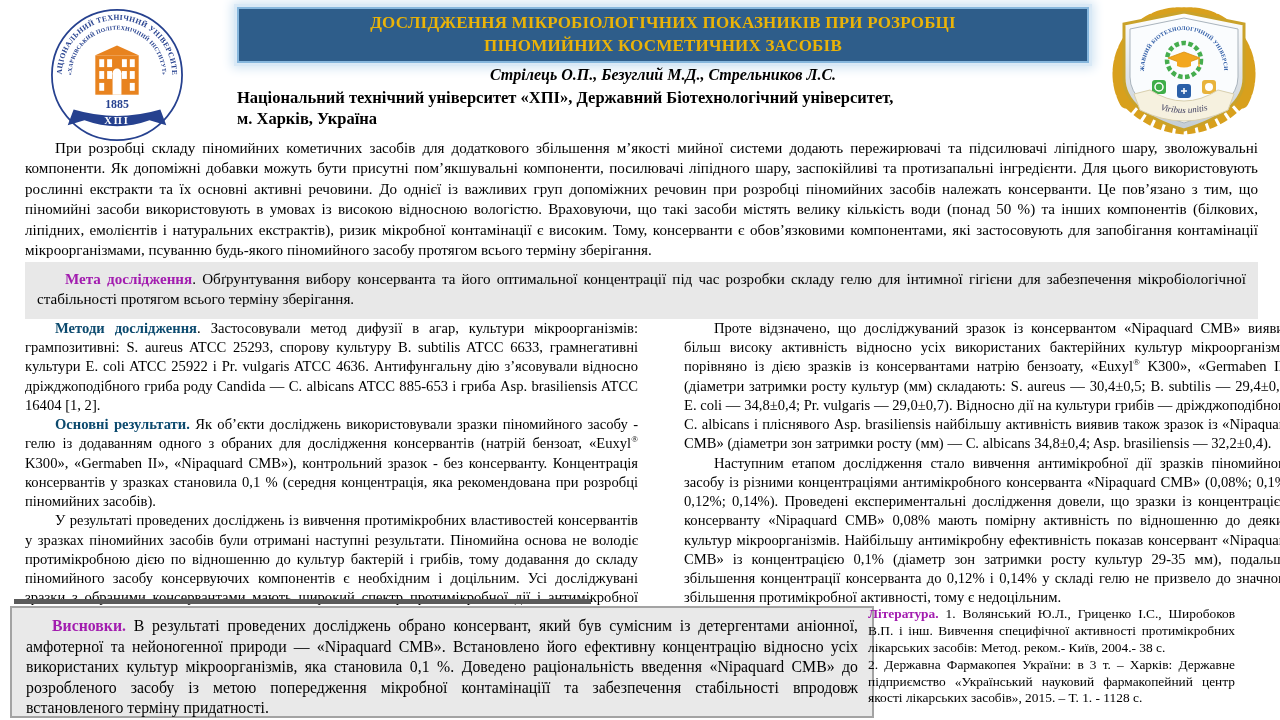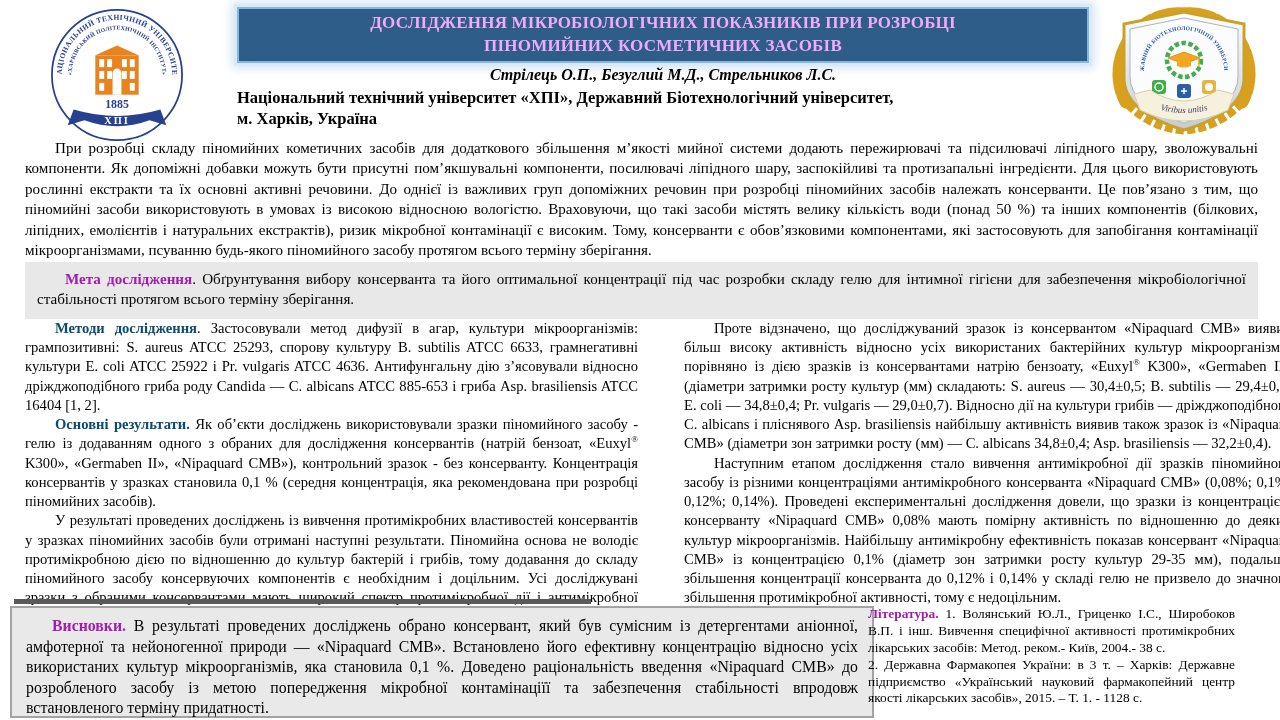--- a/index.html
+++ b/index.html
@@ -6,21 +6,21 @@
   .page{position:relative;width:1280px;height:720px;background:#ffffff;overflow:hidden;
         font-family:"Liberation Serif","DejaVu Serif",serif;color:#000;}
   .abs{position:absolute;}
   p{margin:0;}
 
   
   .title-box{left:237px;top:7px;width:852px;height:56px;background:#2e5d8a;
              border:2px solid #86b7dd;box-shadow:0 0 0 3px #d9e9f6,0 0 10px 5px #cfe3f2;
              display:flex;flex-direction:column;align-items:center;justify-content:center;
              box-sizing:border-box;}
-  .title-line{color:#f0abfc;font-weight:bold;font-size:17px;line-height:1.35;letter-spacing:.2px;
+  .title-line{color:#eab308;font-weight:bold;font-size:17px;line-height:1.35;letter-spacing:.2px;
               text-align:center;white-space:nowrap;}
   .authors{left:237px;top:66px;width:852px;text-align:center;font-size:16px;font-weight:bold;
            font-style:italic;}
   .affil{left:237px;top:87px;width:852px;text-align:left;font-size:16.5px;font-weight:bold;
          line-height:21px;}
 
   
   .intro{left:25px;top:138px;width:1233px;}
   .intro p{font-size:15.1px;line-height:1.352;text-align:justify;text-indent:30px;}
   .aim-box{left:25px;top:262px;width:1233px;background:#e8e8e8;box-sizing:border-box;

